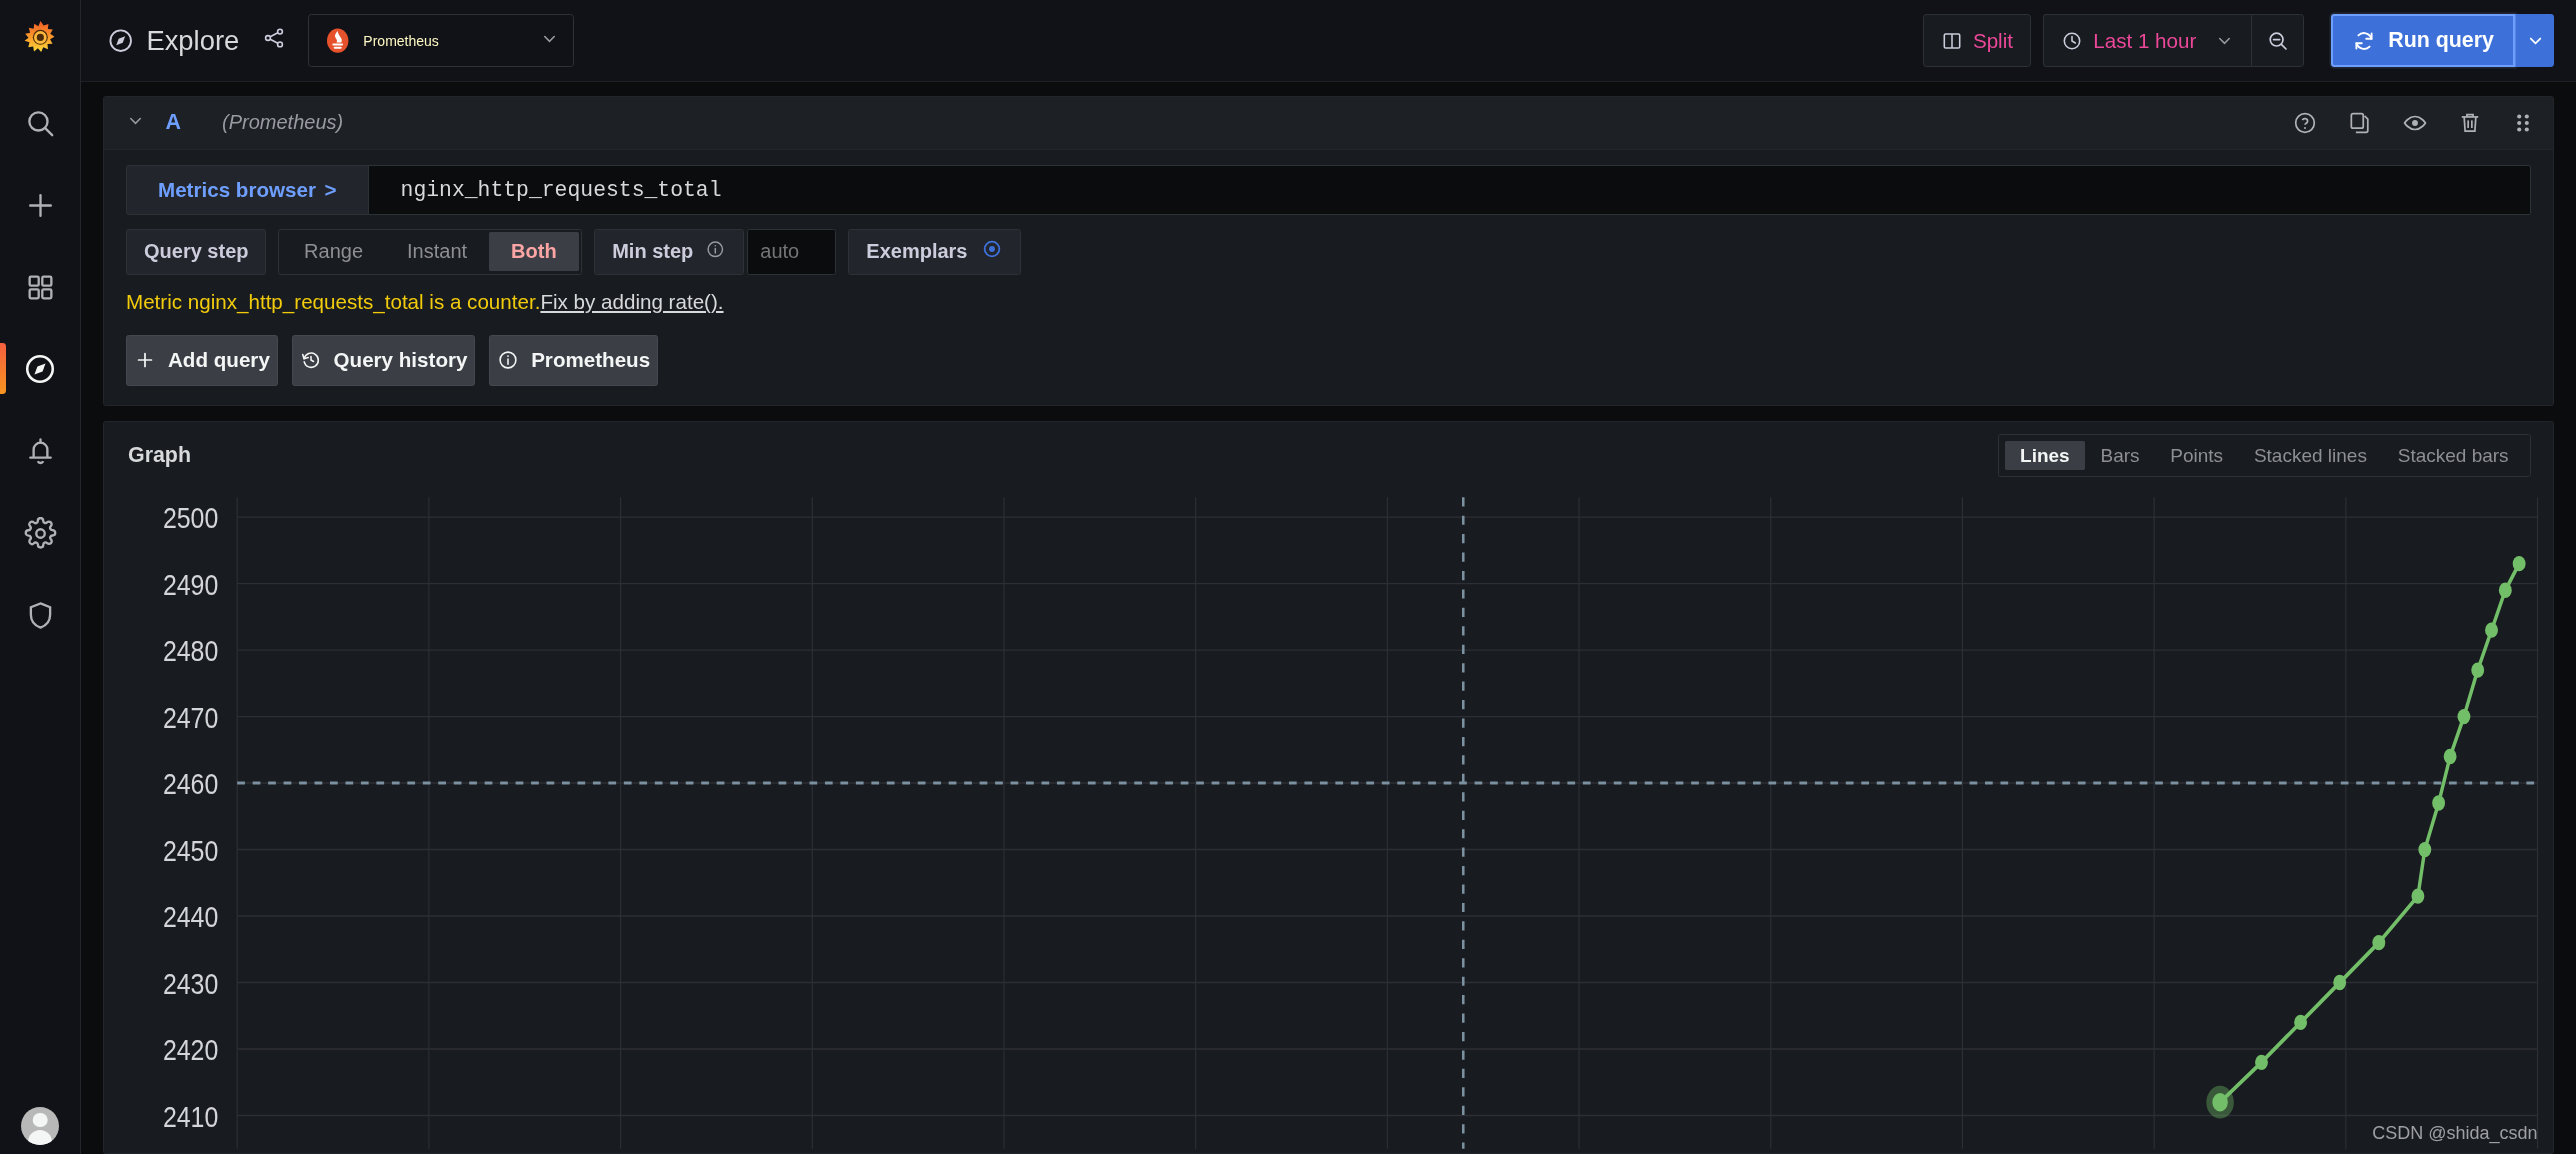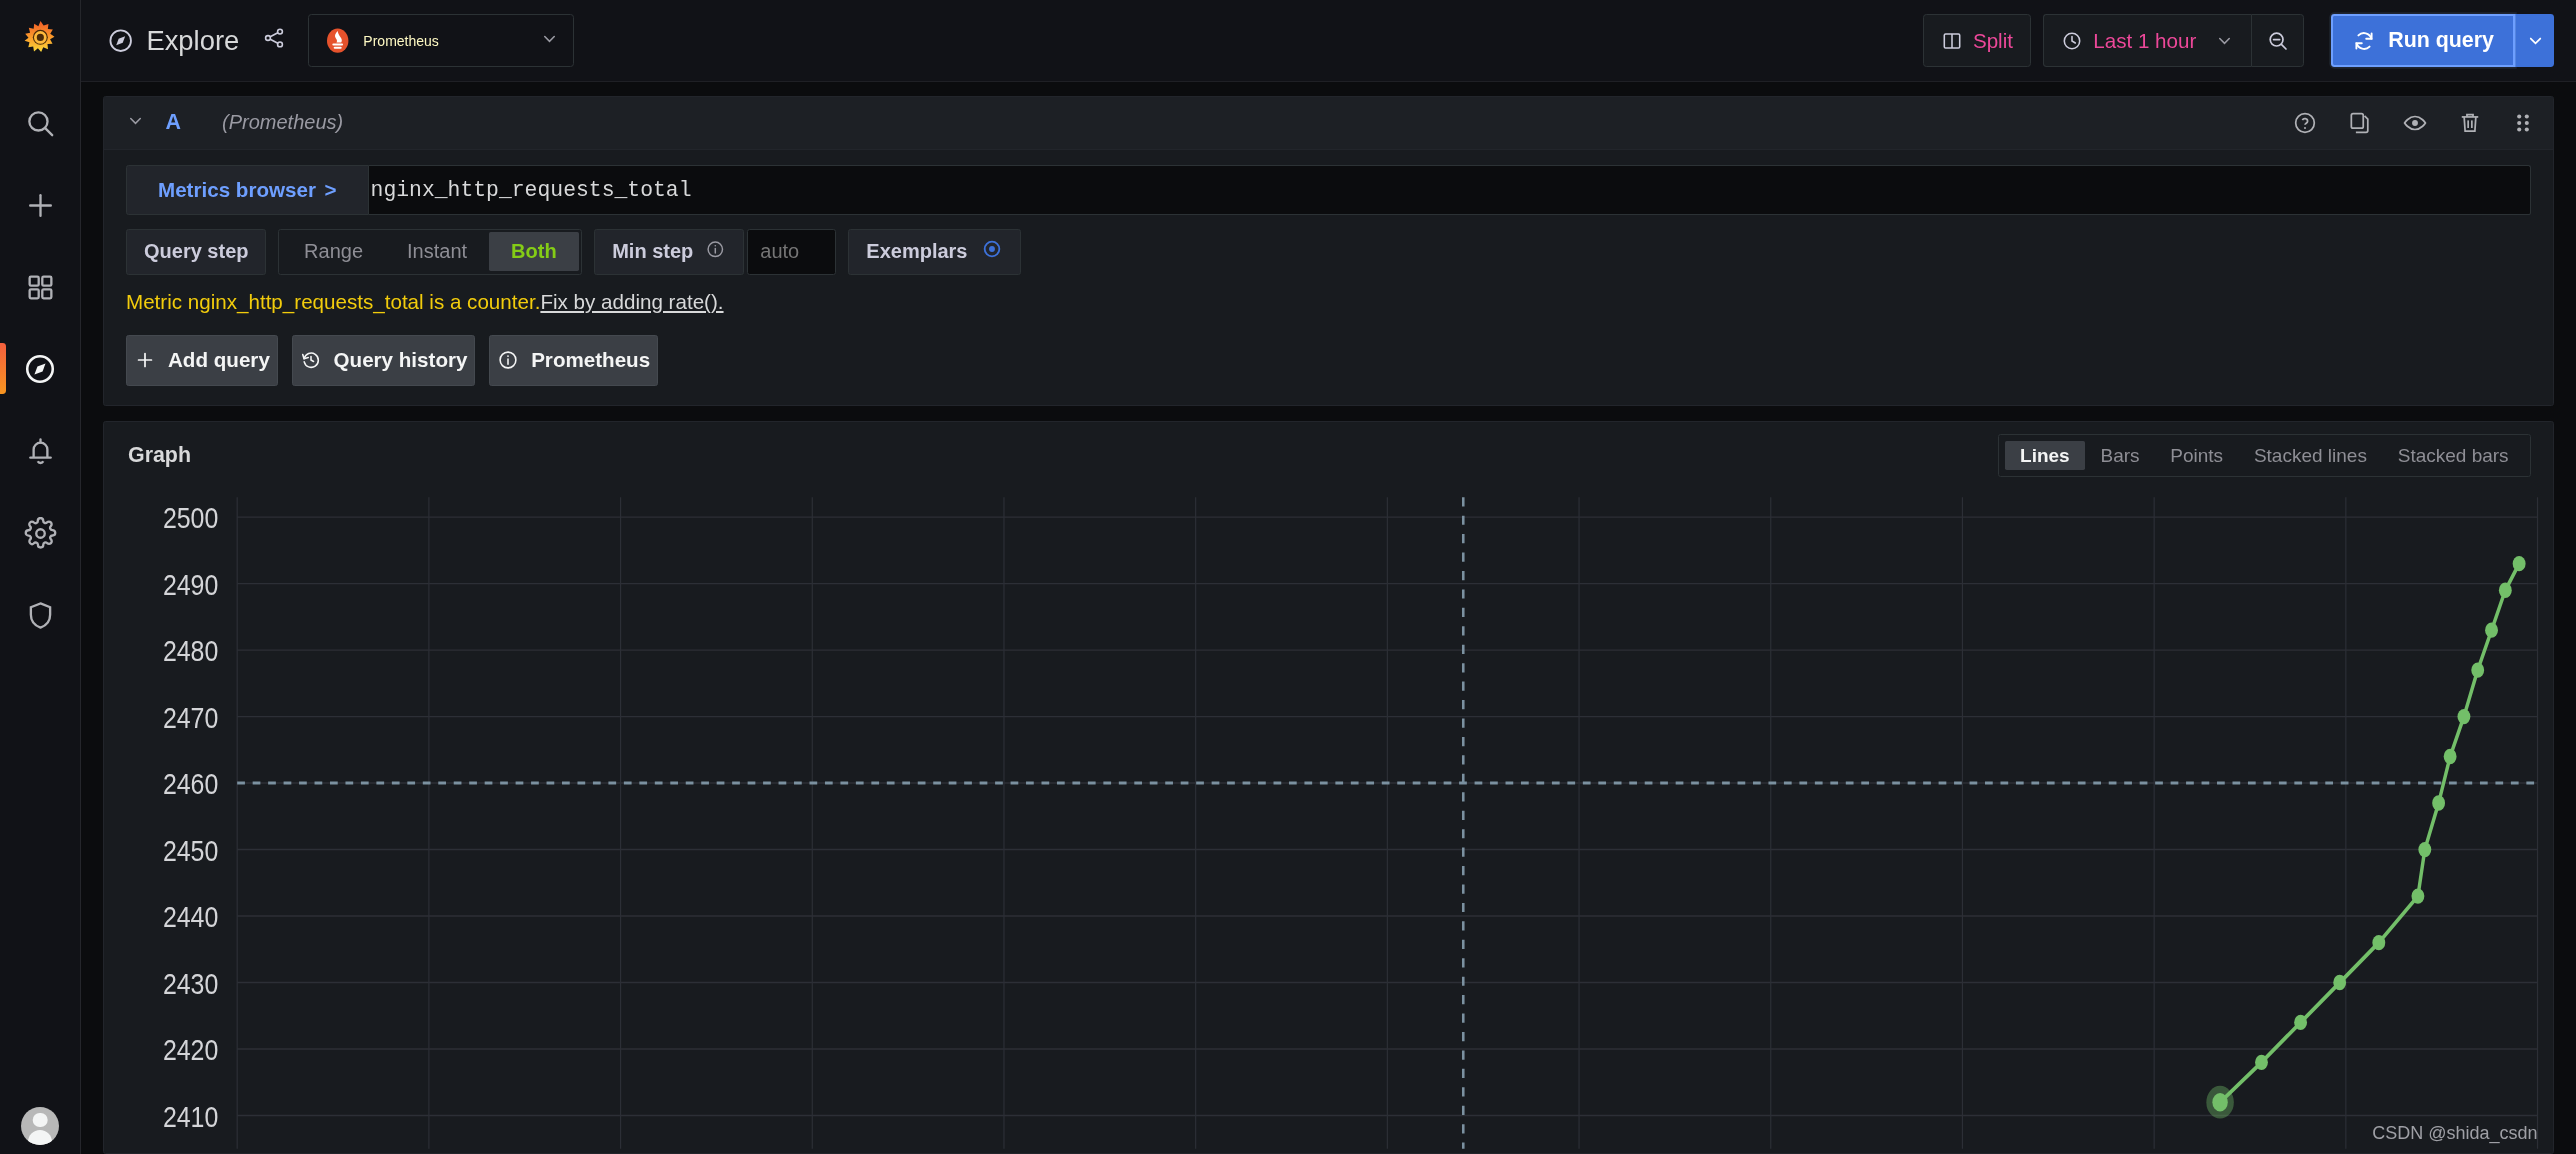--- a/index.html
+++ b/index.html
@@ -142,41 +142,41 @@
   .metrics-browser {
     background: #22252b; border: 0.9px solid #2c3235; border-radius: 2.6px 0 0 2.6px;
     color: #6e9fff; font-size: 20.6px; font-weight: 600;
     display: flex; align-items: center; gap: 8.6px;
     padding: 0 31px; height: 50px; cursor: pointer; white-space: nowrap;
   }
   .query-input {
     flex: 1 1 auto; height: 50px; background: #0b0c0e;
     border: 0.9px solid #2c3235; border-left: none; border-radius: 0 2.6px 2.6px 0;
     color: #d8d9da; font-family: "Liberation Mono", monospace;
-    font-size: 21.4px; padding: 0 2px; outline: none;
+    font-size: 21.4px; padding: 0 32px; outline: none;
   }
 
   .opts-row { display: flex; align-items: stretch; padding: 13.7px 22px 0 22px; gap: 0; }
   .opt-label {
     background: #22252b; border: 0.9px solid #2c3235; border-radius: 2.6px;
     color: #ccccdc; font-size: 20px; font-weight: 600;
     display: flex; align-items: center; padding: 0 17px; height: 46px;
     white-space: nowrap;
   }
   .radio-group {
     display: flex; align-items: stretch; height: 46px;
     background: #181b1f; border: 0.9px solid #2c3235; border-radius: 2.6px;
     margin-left: 12px; padding: 2.6px;
   }
   .radio-group .rb {
     display: flex; align-items: center; padding: 0 22px;
     font-size: 20px; color: #8e8e95; cursor: pointer; border-radius: 1.7px;
     white-space: nowrap;
   }
-  .radio-group .rb.sel { background: #3b3f45; color: #84cc16; font-weight: 700; }
+  .radio-group .rb.sel { background: #3b3f45; color: #fca5a5; font-weight: 700; }
 
   .opt-label.withinfo { margin-left: 12px; gap: 12px; }
   .minstep-input {
     height: 46px; width: 89px; background: #0b0c0e;
     border: 0.9px solid #2c3235; border-radius: 2.6px; margin-left: 3.4px;
     color: #7b7b82; font-size: 20px; padding: 0 12px; outline: none;
     font-family: "Liberation Sans", sans-serif;
   }
   .exemplars-box {
     display: flex; align-items: center; gap: 13.7px; margin-left: 12px;

